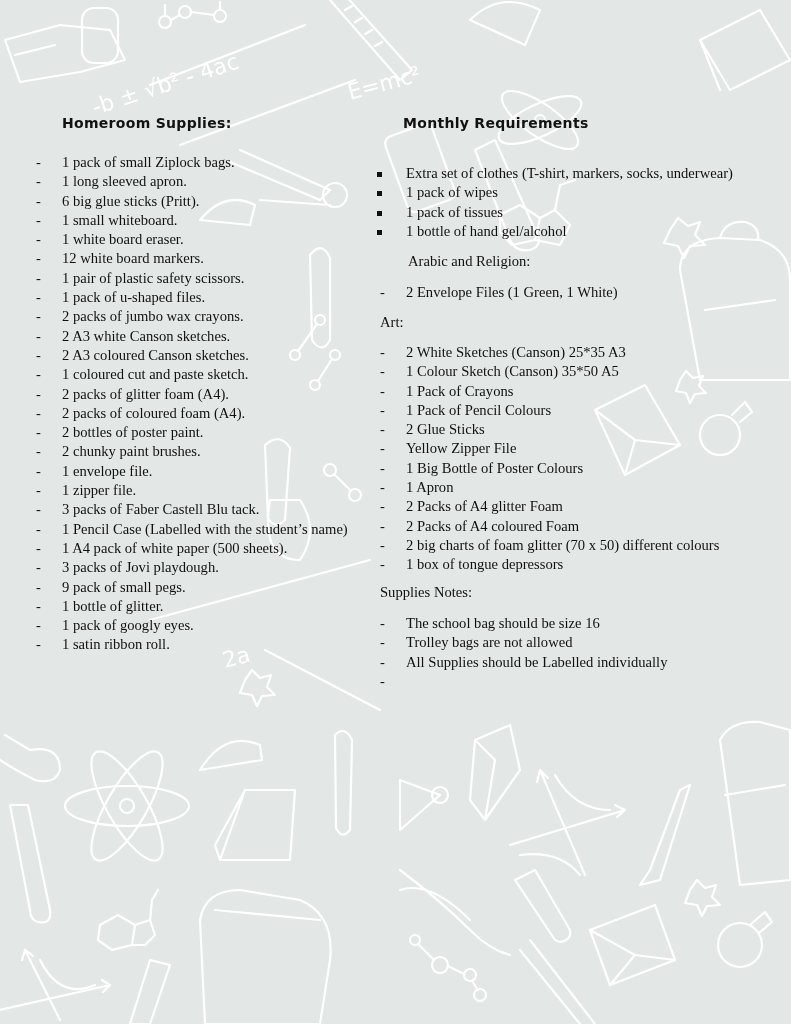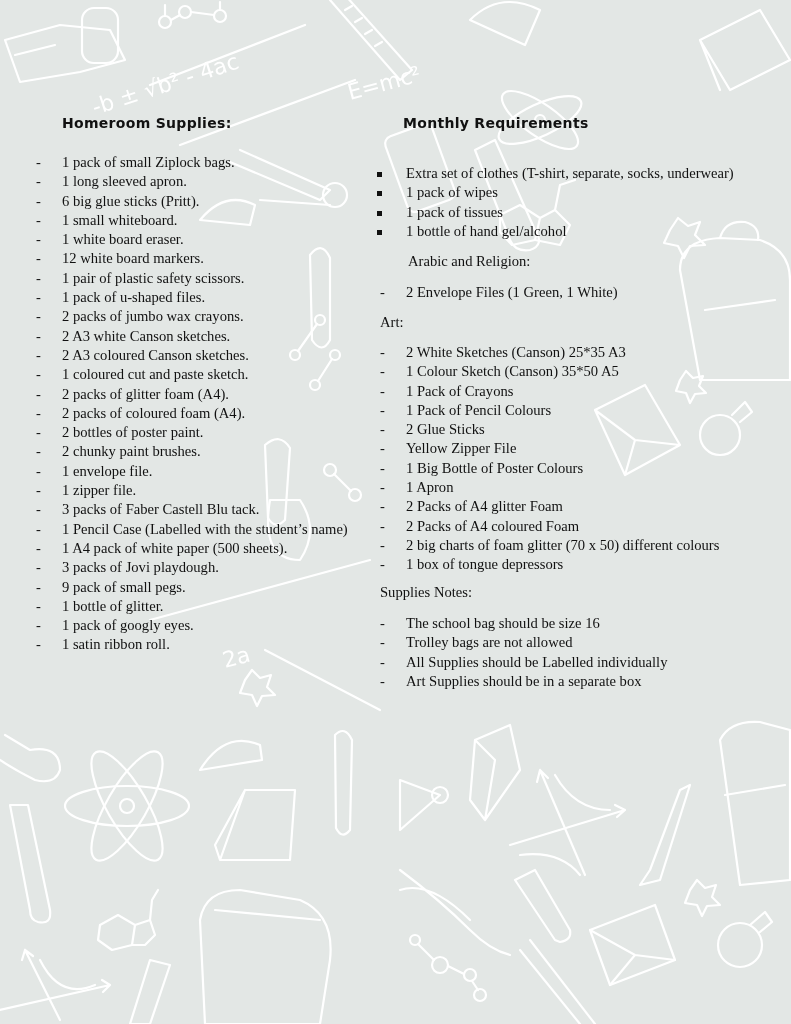--- a/index.html
+++ b/index.html
@@ -256,21 +256,21 @@
     <li><span class="mark">-</span><span>1 A4 pack of white paper (500 sheets).</span></li>
     <li><span class="mark">-</span><span>3 packs of Jovi playdough.</span></li>
     <li><span class="mark">-</span><span>9 pack of small pegs.</span></li>
     <li><span class="mark">-</span><span>1 bottle of glitter.</span></li>
     <li><span class="mark">-</span><span>1 pack of googly eyes.</span></li>
     <li><span class="mark">-</span><span>1 satin ribbon roll.</span></li>
   </ul>
 
   <h2 class="heading h-right">Monthly Requirements</h2>
   <ul class="r-list bullet-list">
-    <li><span class="mark"></span><span>Extra set of clothes (T-shirt, separate, socks, underwear)</span></li>
+    <li><span class="mark"></span><span>Extra set of clothes (T-shirt, markers, socks, underwear)</span></li>
     <li><span class="mark"></span><span>1 pack of wipes</span></li>
     <li><span class="mark"></span><span>1 pack of tissues</span></li>
     <li><span class="mark"></span><span>1 bottle of hand gel/alcohol</span></li>
   </ul>
 
   <p class="section-label lbl-arabic">Arabic and Religion:</p>
   <ul class="r-list arabic-list">
     <li><span class="mark">-</span><span>2 Envelope Files (1 Green, 1 White)</span></li>
   </ul>
 
@@ -288,15 +288,15 @@
     <li><span class="mark">-</span><span>2 Packs of A4 coloured Foam</span></li>
     <li><span class="mark">-</span><span>2 big charts of foam glitter (70 x 50) different colours</span></li>
     <li><span class="mark">-</span><span>1 box of tongue depressors</span></li>
   </ul>
 
   <p class="section-label lbl-notes">Supplies Notes:</p>
   <ul class="r-list notes-list">
     <li><span class="mark">-</span><span>The school bag should be size 16</span></li>
     <li><span class="mark">-</span><span>Trolley bags are not allowed</span></li>
     <li><span class="mark">-</span><span>All Supplies should be Labelled individually</span></li>
-    <li><span class="mark">-</span><span>Art Supplies should be in a separate box</span></li>
+    <li><span class="mark">-</span></li>
   </ul>
 </div>
 
 </body></html>

